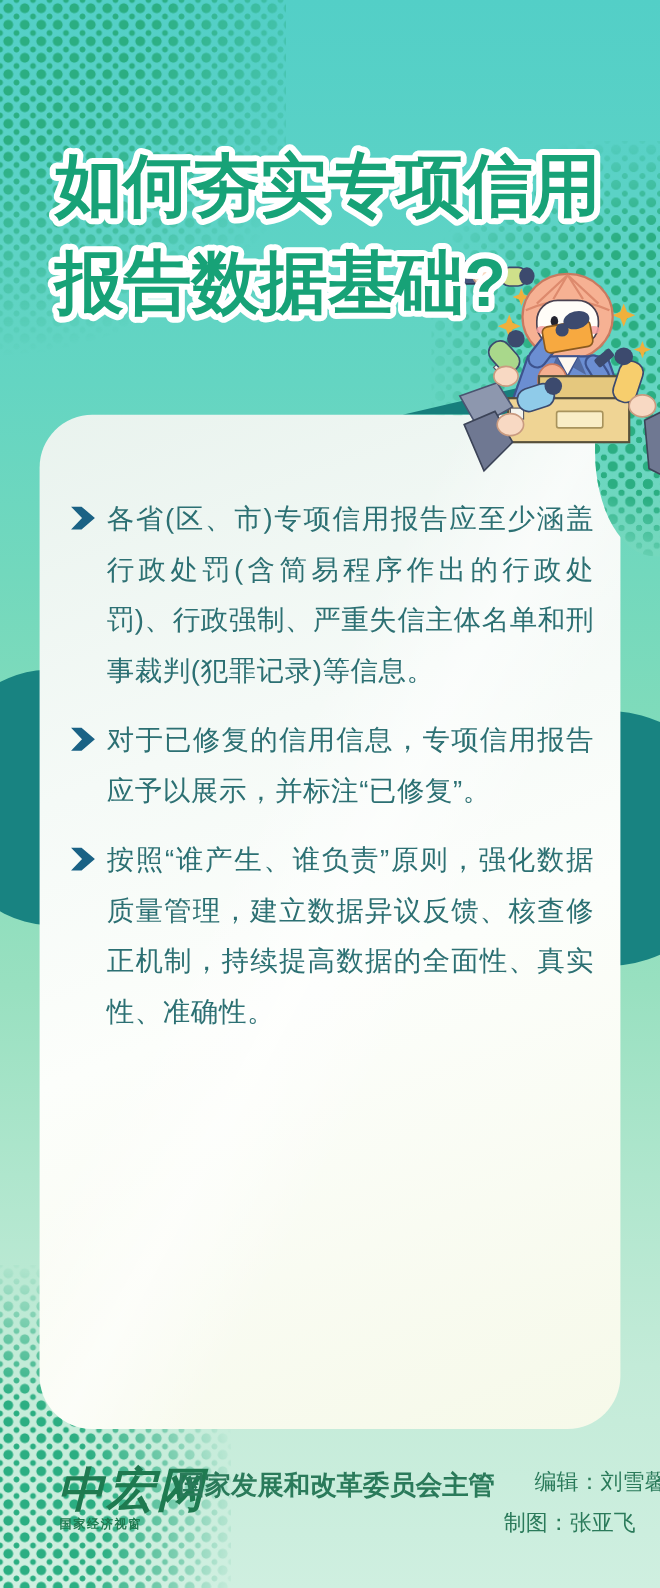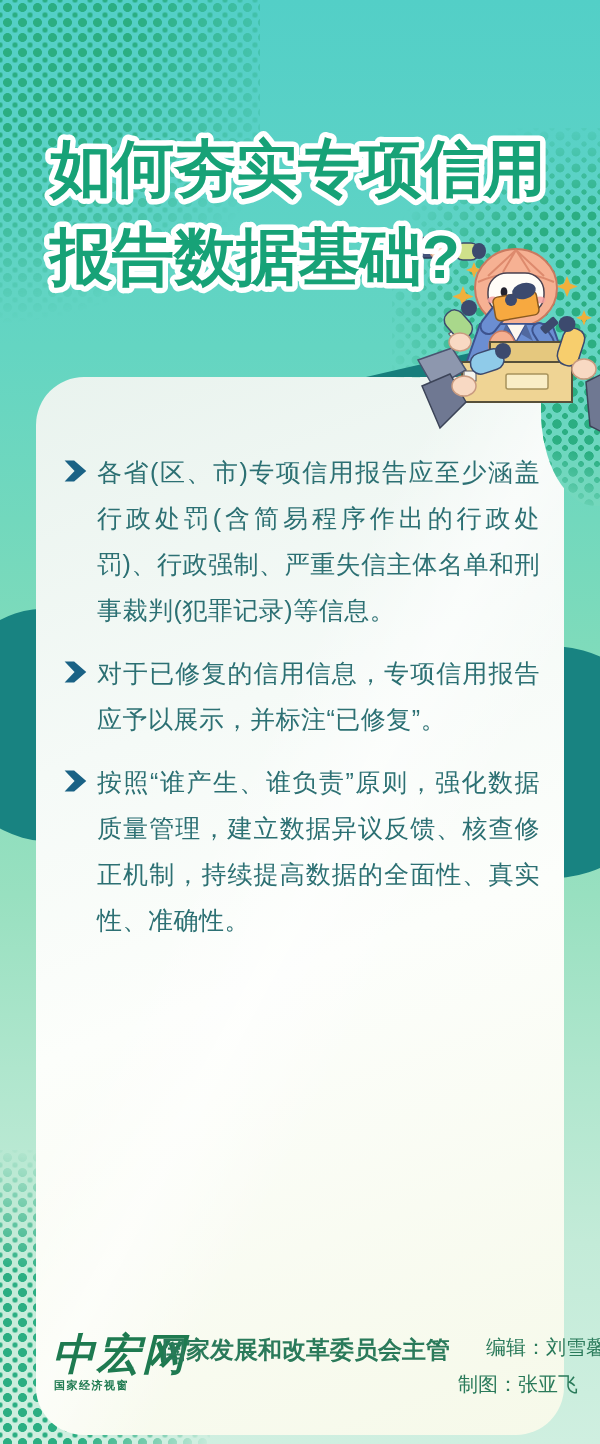--- a/index.html
+++ b/index.html
@@ -55,21 +55,21 @@
     -webkit-mask-image:linear-gradient(200deg,#000 55%,transparent 95%);
     mask-image:linear-gradient(200deg,#000 55%,transparent 95%);
   }
   
   .deco-wedge{
     position:absolute;left:366px;top:339px;width:164px;height:38px;z-index:4;
     background:#177e7c;clip-path:polygon(0 100%,100% 0,100% 100%);
   }
   
   .card{
-    position:absolute;left:36px;top:377px;width:528px;height:1058px;z-index:3;
+    position:absolute;left:36px;top:377px;width:528px;height:922px;z-index:3;
     border-radius:48px;
     background:linear-gradient(160deg,#e9f3ee 0%,#f5faf7 32%,#fcfefb 55%,#f6f9e9 100%);
   }
   .card .sheen{
     position:absolute;inset:0;border-radius:48px;pointer-events:none;
     background:linear-gradient(118deg,rgba(255,255,255,0) 38%,rgba(255,255,255,.55) 50%,rgba(255,255,255,0) 62%);
   }
   .bullets{
     position:absolute;left:26px;top:72px;width:478px;
     margin:0;padding:0;list-style:none;

